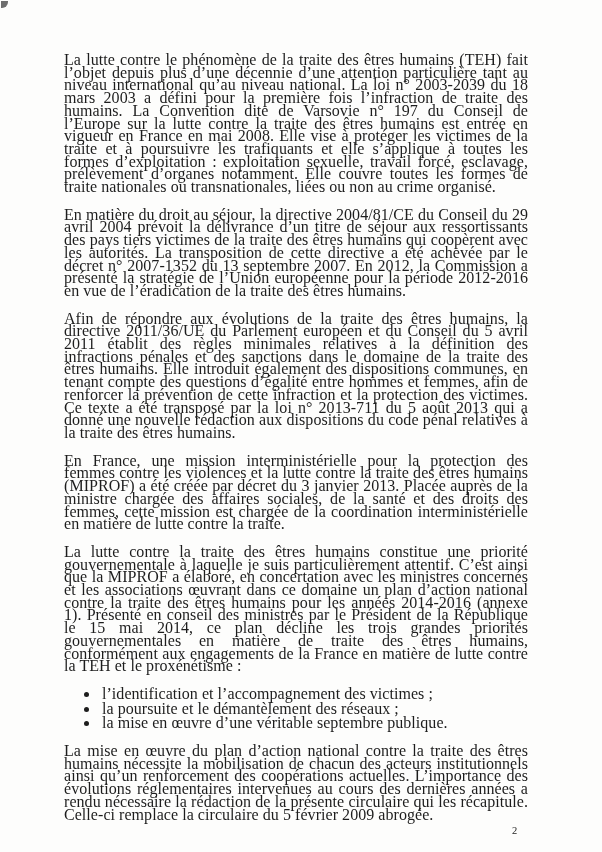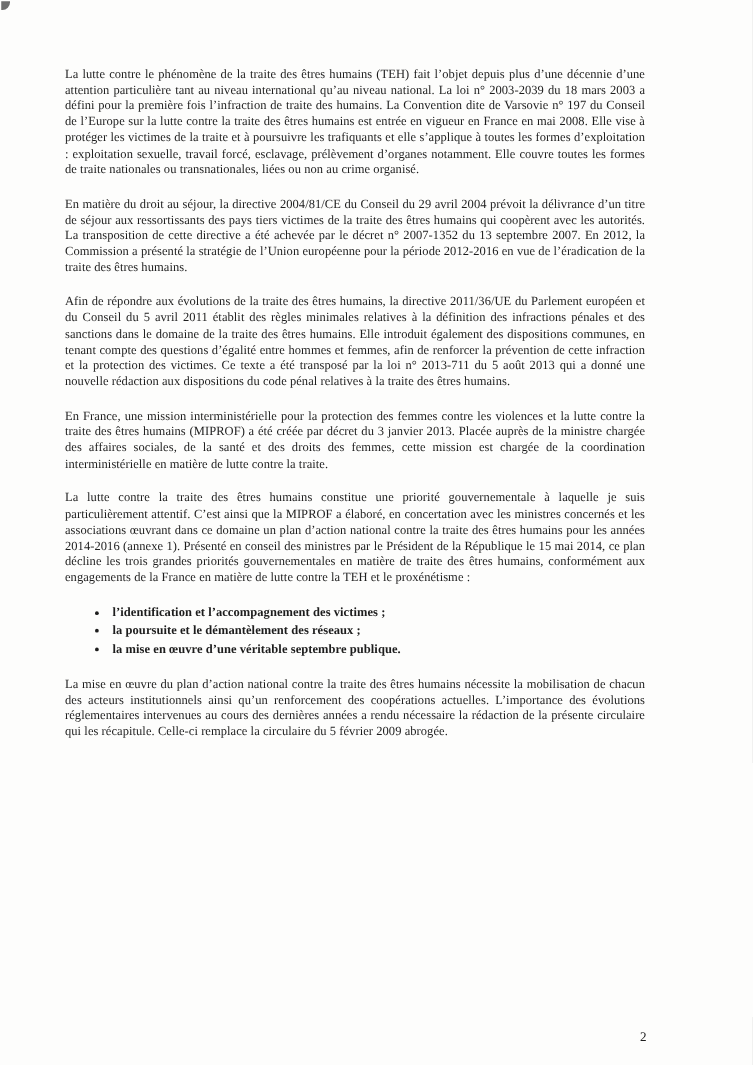--- a/index.html
+++ b/index.html
@@ -21,37 +21,36 @@
     left: 1px;
     top: 1px;
     width: 7px;
     height: 7px;
     background: #4a4a4a;
     border-radius: 0 0 6px 0;
     opacity: 0.8;
   }
   .content {
     position: absolute;
-    left: 52px;
+    left: 64px;
     top: 54px;
     width: 464px;
-    font-size: 10px;
+    font-size: 16px;
     line-height: 12.7px;
     text-align: justify;
     letter-spacing: 0.05px;
   }
   .content p {
     margin: 0 0 15px 0;
     text-indent: 0;
   }
   .bullet-list {
     margin: 0 0 15px 0;
     padding: 0 0 0 36px;
     list-style: disc;
-    font-weight: bold;
   }
   .bullet-list li {
     margin: 0 0 2px 0;
     text-align: left;
     padding-left: 2px;
   }
   .page-number {
     position: absolute;
     left: 512px;
     top: 825px;

